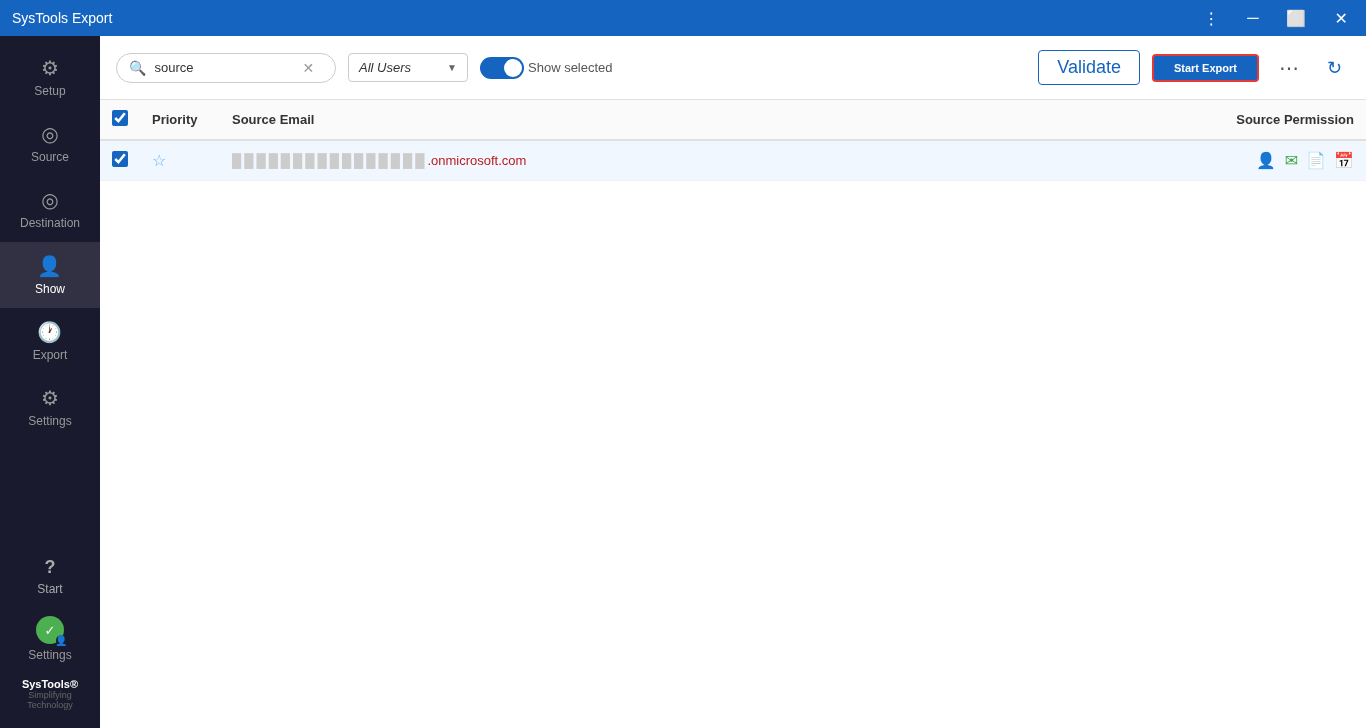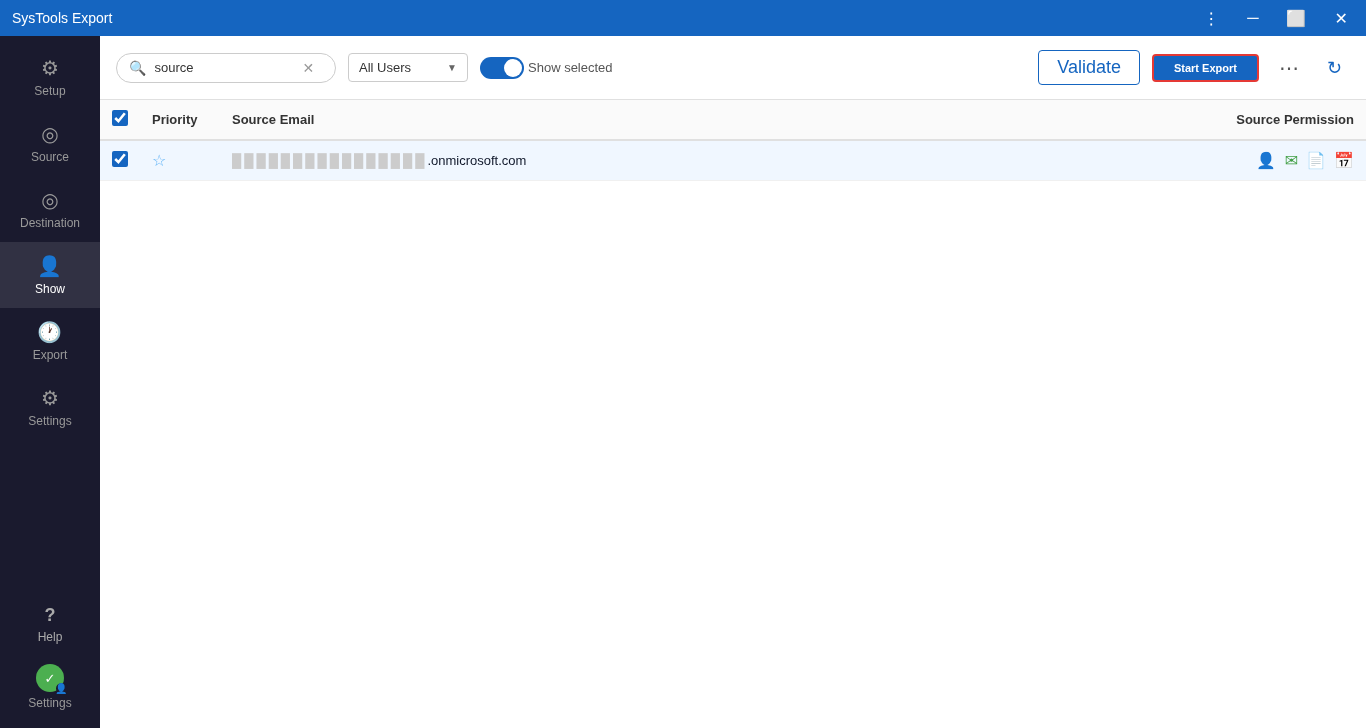--- a/index.html
+++ b/index.html
@@ -142,20 +142,21 @@
       align-items: center;
       border: 1px solid #ccc;
       border-radius: 4px;
       padding: 6px 10px;
       background: white;
       gap: 6px;
       cursor: pointer;
       font-size: 13px;
       color: #333;
       min-width: 120px;
+      font-style: italic;
     }
     .filter-dropdown .chevron { color: #666; font-size: 10px; margin-left: auto; }
 
     .toggle-wrap {
       display: flex;
       align-items: center;
       gap: 4px;
       font-size: 13px;
       color: #555;
     }
@@ -246,21 +247,21 @@
       accent-color: #1565c0;
     }
 
     .star-icon { color: #64b5f6; font-size: 16px; cursor: pointer; }
 
     .blurred-email {
       color: #bbb;
       font-size: 13px;
       letter-spacing: 2px;
     }
-    .email-domain { color: #0f172a; }
+    .email-domain { color: #b91c1c; }
 
     .perm-icons { display: flex; gap: 8px; justify-content: flex-end; align-items: center; }
     .perm-icon { color: #43a047; font-size: 16px; }
 
     
     .status-bar {
       border-top: 1px solid #e0e0e0;
       padding: 8px 20px;
       display: flex;
       gap: 24px;
@@ -306,27 +307,31 @@
       <span>Export</span>
     </div>
     <div class="sidebar-item">
       <span class="icon">⚙</span>
       <span>Settings</span>
     </div>
 
     <div class="sidebar-bottom">
       <div class="sidebar-item help">
         <span class="icon" style="font-size:18px;font-weight:bold;">?</span>
-        <span>Help</span>
+        <span>Start</span>
       </div>
       <div class="activate-item">
         <div class="activate-circle">
           <span style="font-size:13px;">✓</span>
         </div>
         <span style="color:#999;font-size:12px;">Settings</span>
+      </div>
+      <div class="brand">
+        <div class="brand-name">SysTools®</div>
+        <div class="brand-tagline">Simplifying Technology</div>
       </div>
     </div>
   </div>
 
   <div class="main-content">
 
     <div class="toolbar">
       <div class="search-box">
         <span class="search-icon">🔍</span>
         <input type="text" value="source" style="">

